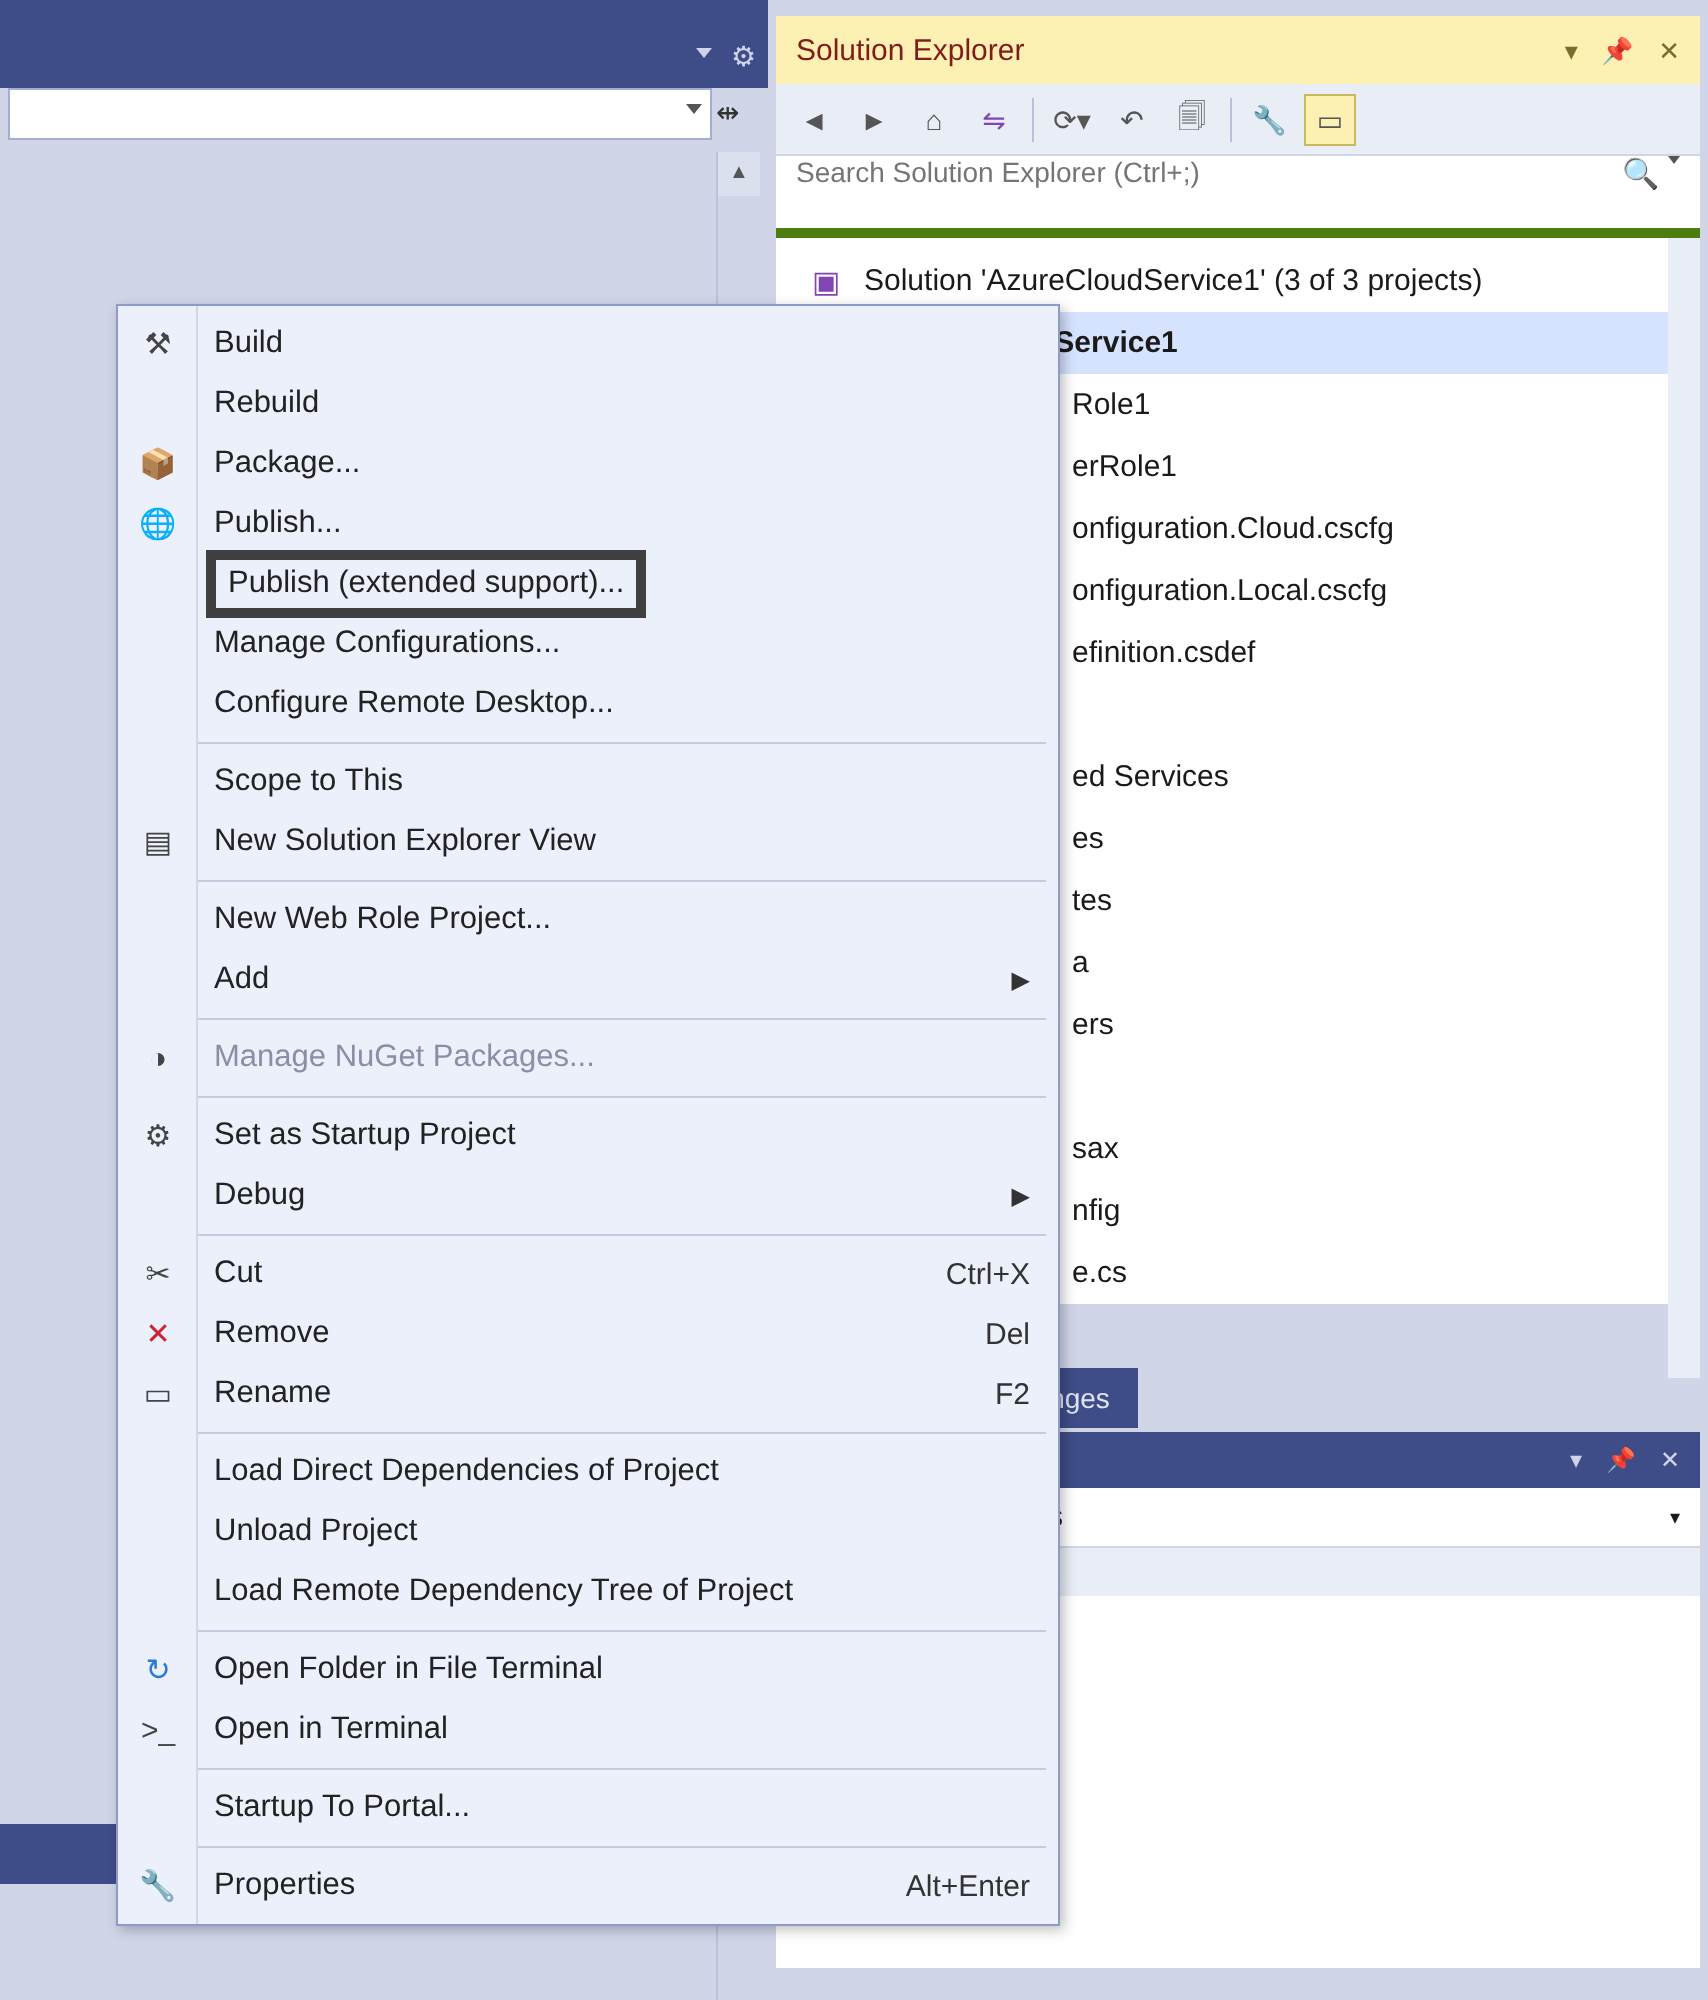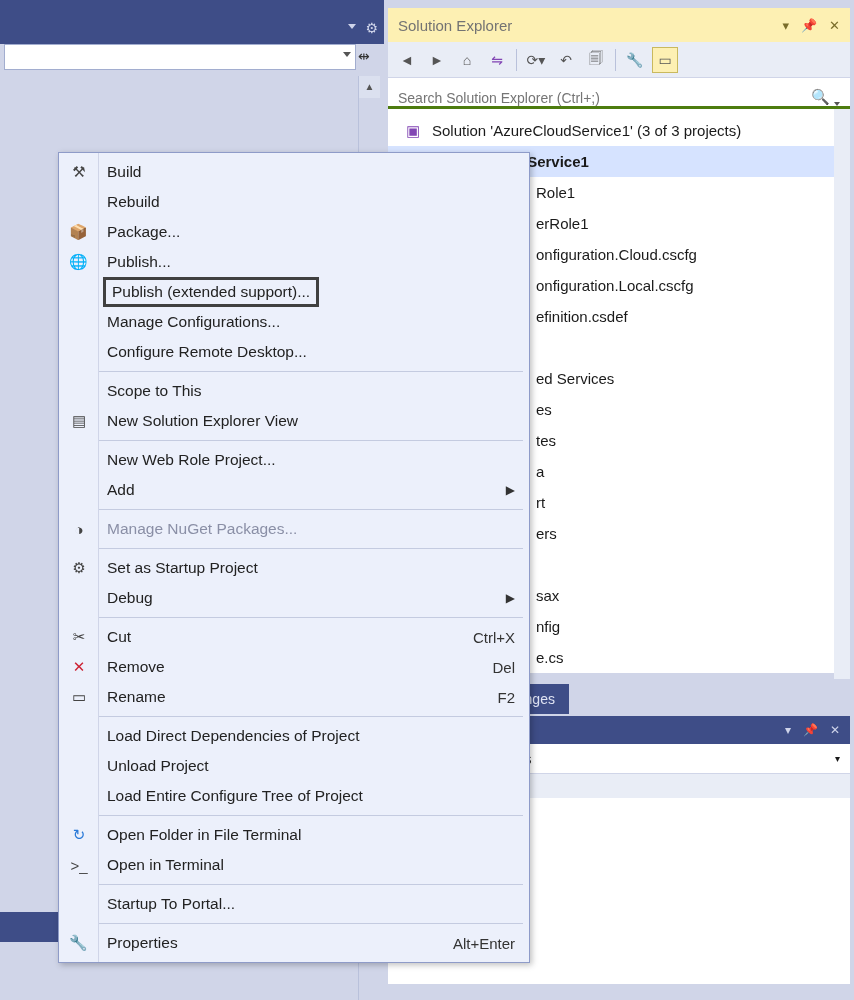--- a/index.html
+++ b/index.html
@@ -14,29 +14,29 @@
   .dropdown-row .dd { position: absolute; right: 4px; top: 7px; width: 0; height: 0; border-left: 4px solid transparent; border-right: 4px solid transparent; border-top: 5px solid #555; }
   .split-icon { position: absolute; left: 358px; top: 48px; color: #333; font-size: 14px; }
 
   
   .scroll-stub { position: absolute; left: 358px; top: 76px; width: 22px; height: 990px; border-left: 1px solid #b9c1db; }
   .scroll-stub .up { width: 100%; height: 22px; background: #dbe0ef; text-align: center; font-size: 10px; color: #555; line-height: 22px; }
 
   
   .se-panel { position: absolute; left: 388px; top: 8px; width: 462px; background: #fff; }
   .se-title { background: #fdf0b3; height: 34px; display: flex; align-items: center; padding: 0 10px; }
-  .se-title span { color: #737373; font-size: 15px; }
+  .se-title span { color: #7f1d1d; font-size: 15px; }
   .se-title .btns { margin-left: auto; display: flex; gap: 12px; color: #7a6d2a; }
   .se-title .btns div { font-size: 13px; }
   .se-toolbar { height: 36px; background: #e9edf6; display: flex; align-items: center; padding: 0 6px; gap: 4px; border-bottom: 1px solid #d0d5e8; }
   .se-toolbar .tb { width: 26px; height: 26px; display: flex; align-items: center; justify-content: center; color: #555; font-size: 14px; }
   .se-toolbar .sep { width: 1px; height: 22px; background: #b9c1db; margin: 0 2px; }
   .se-toolbar .active { background: #fdf0b3; border: 1px solid #c9b95e; }
 
-  .se-search { height: 31px; background: #fff; border-bottom: 3px solid #4d7c0f; display: flex; align-items: flex-end; padding: 0 10px; color: #888; }
+  .se-search { height: 41px; background: #fff; border-bottom: 5px solid #4d7c0f; display: flex; align-items: flex-start; padding: 0 10px; color: #888; }
   .se-search input { border: none; outline: none; width: 100%; font-size: 14px; color: #555; }
   .se-search .mag { margin-left: auto; font-size: 15px; color: #555; }
   .se-search .dd { width: 0; height: 0; border-left: 3px solid transparent; border-right: 3px solid transparent; border-top: 4px solid #555; margin-left: 4px; }
 
   .se-tree { padding-top: 6px; position: relative; }
   .se-tree .row { height: 31px; display: flex; align-items: center; padding-left: 20px; font-size: 15px; }
   .se-tree .row.sol { padding-left: 18px; }
   .se-tree .row.sel { background: #d6e3ff; font-weight: 600; }
   .se-tree .ico { width: 18px; height: 18px; margin-right: 8px; display: inline-block; }
   .se-tree-scroll { position: absolute; right: 0; top: 0; width: 16px; height: 570px; background: #e9edf6; }
@@ -52,21 +52,21 @@
   
   .ctx { position: absolute; left: 58px; top: 152px; width: 472px; background: #ecf0fb; border: 1px solid #8e9bc8; box-shadow: 2px 2px 6px rgba(0,0,0,0.25); }
   .ctx .gutter { position: absolute; left: 0; top: 0; bottom: 0; width: 40px; border-right: 1px solid #d0d5e8; }
   .ctx .items { position: relative; padding: 4px 0; }
   .ctx .mi { height: 30px; display: flex; align-items: center; padding-left: 48px; padding-right: 14px; font-size: 15.5px; color: #222; }
   .ctx .mi.disabled { color: #8a8fa6; }
   .ctx .mi .ico { position: absolute; left: 10px; width: 20px; text-align: center; color: #444; font-size: 15px; }
   .ctx .mi .shortcut { margin-left: auto; color: #333; font-size: 15px; }
   .ctx .mi .sub { margin-left: auto; color: #333; font-size: 12px; }
   .ctx .sep { height: 1px; background: #c4cbe0; margin: 4px 6px 4px 40px; }
-  .ctx .highlight { border: 3px solid #404040; margin-left: 44px; padding: 0 6px; display: inline-block; line-height: 24px; }
+  .ctx .highlight { border: 5px solid #404040; margin-left: 44px; padding: 0 6px; display: inline-block; line-height: 24px; }
   .left-strip { position: absolute; left: 0; top: 912px; width: 58px; height: 30px; background: #3e4d87; }
 </style>
 </head>
 <body>
 
 <div class="top-bar">
   <div class="tri"></div>
   <div class="gear">⚙</div>
 </div>
 <div class="dropdown-row">
@@ -117,21 +117,20 @@
         <div class="row" style="padding-left: 148px;">Role1</div>
         <div class="row" style="padding-left: 148px;">erRole1</div>
         <div class="row" style="padding-left: 148px;">onfiguration.Cloud.cscfg</div>
         <div class="row" style="padding-left: 148px;">onfiguration.Local.cscfg</div>
         <div class="row" style="padding-left: 148px;">efinition.csdef</div>
         <div class="row" style="padding-left: 148px;"></div>
         <div class="row" style="padding-left: 148px;">ed Services</div>
         <div class="row" style="padding-left: 148px;">es</div>
         <div class="row" style="padding-left: 148px;">tes</div>
         <div class="row" style="padding-left: 148px;">a</div>
-        <div class="row" style="padding-left: 148px;">rt</div>
         <div class="row" style="padding-left: 148px;">ers</div>
         <div class="row" style="padding-left: 148px;"></div>
         <div class="row" style="padding-left: 148px;">sax</div>
         <div class="row" style="padding-left: 148px;">nfig</div>
         <div class="row" style="padding-left: 148px;">e.cs</div>
       </div>
   </div>
 </div>
 
 <div class="git-tab">
@@ -229,21 +228,21 @@
         <span class="shortcut">F2</span>
       </div>
       <div class="sep"></div>
       <div class="mi">
         <span>Load Direct Dependencies of Project</span>
       </div>
       <div class="mi">
         <span>Unload Project</span>
       </div>
       <div class="mi">
-        <span>Load Entire Configure Tree of Project</span>
+        <span>Load Remote Dependency Tree of Project</span>
       </div>
       <div class="sep"></div>
       <div class="mi">
         <span class="ico" style="color: rgb(42, 122, 216);">↻</span>
         <span>Open Folder in File Terminal</span>
       </div>
       <div class="mi">
         <span class="ico">&gt;_</span>
         <span>Open in Terminal</span>
       </div>

